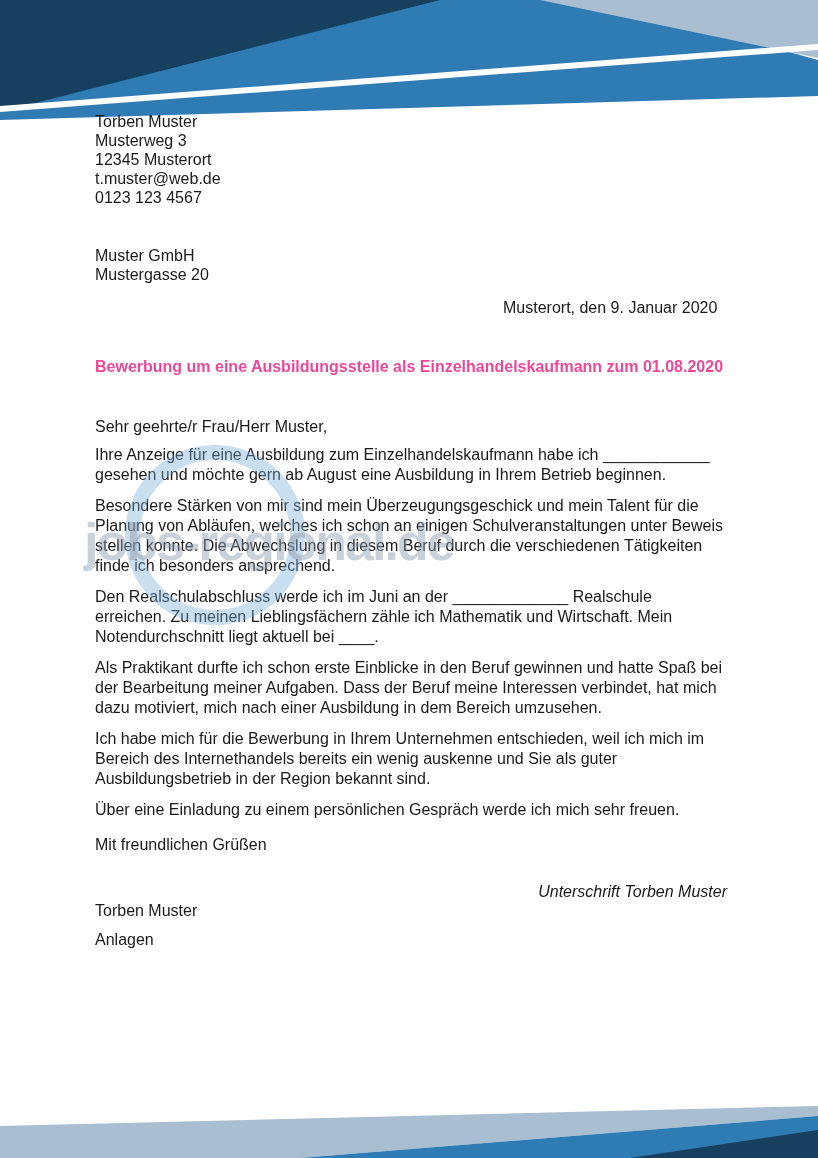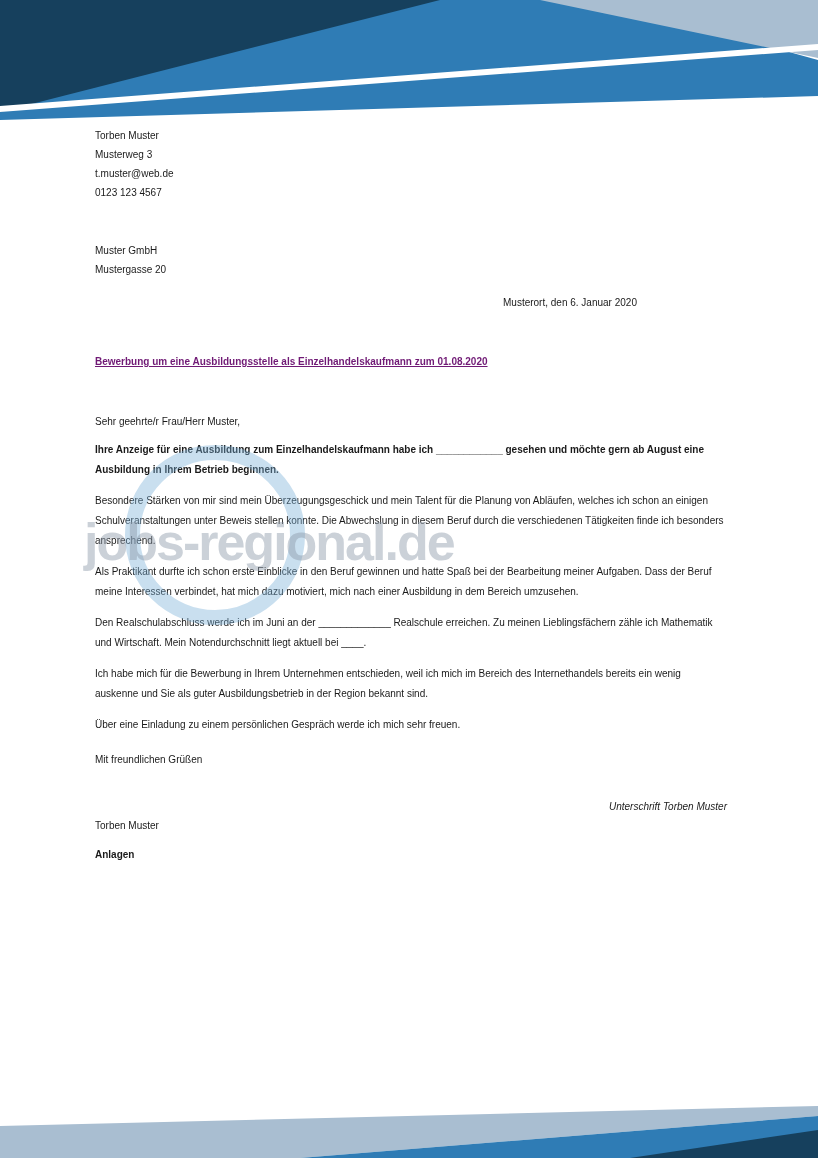--- a/index.html
+++ b/index.html
@@ -46,71 +46,70 @@
     font-size: 52px;
     font-weight: bold;
     letter-spacing: -2px;
     white-space: nowrap;
     color: rgba(140, 152, 168, 0.45);
   }
 
   
   .content {
     position: absolute;
-    left: 95px; top: 126px;
+    left: 95px; top: 112px;
     width: 632px;
     z-index: 2;
     color: #1a1a1a;
-    font-size: 10px;
+    font-size: 16px;
   }
   .addr { line-height: 19px; }
   .addr.recipient { margin-top: 39px; }
 
   .date {
     margin-top: 14px;
     margin-left: 408px;
     line-height: 19px;
   }
 
   .subject {
     margin-top: 40px;
     line-height: 19px;
     font-weight: bold;
-    color: #701a75;
-    text-decoration: underline;
+    color: #ec4899;
   }
 
   .salutation {
     margin-top: 41px;
     line-height: 19px;
   }
 
   .para {
     margin-top: 11px;
     line-height: 20px;
   }
-  .para.first { margin-top: 9px; font-weight: bold; }
+  .para.first { margin-top: 9px; }
 
   .closing {
     margin-top: 15px;
     line-height: 19px;
   }
 
   .signature {
     margin-top: 28px;
     line-height: 19px;
     font-style: italic;
     text-align: right;
   }
   .signature-name { line-height: 19px; }
 
   .attachments {
     margin-top: 10px;
     line-height: 19px;
-    font-weight: bold;
+    font-weight: normal;
   }
 </style>
 </head>
 <body>
 
 <div class="page">
 
   <svg class="header-art" width="818" height="122" viewBox="0 0 818 122" aria-hidden="true">
     <polygon points="430,0 600,0 818,60 818,96 0,120 0,108" fill="#2f7cb5"></polygon>
     <polygon points="540,0 818,0 818,58" fill="#a9bed1"></polygon>
@@ -121,39 +120,40 @@
   <div class="watermark">
     <div class="wm-ring"></div>
     <div class="wm-text">jobs-regional.de</div>
   </div>
 
   <div class="content">
 
     <div class="addr">
       <div>Torben Muster</div>
       <div>Musterweg 3</div>
+      <div>12345 Musterort</div>
       <div>t.muster@web.de</div>
       <div>0123 123 4567</div>
     </div>
 
     <div class="addr recipient">
       <div>Muster GmbH</div>
       <div>Mustergasse 20</div>
     </div>
 
-    <div class="date">Musterort, den 6. Januar 2020</div>
+    <div class="date">Musterort, den 9. Januar 2020</div>
 
     <div class="subject">Bewerbung um eine Ausbildungsstelle als Einzelhandelskaufmann zum 01.08.2020</div>
 
     <div class="salutation">Sehr geehrte/r Frau/Herr Muster,</div>
 
     <p class="para first">Ihre Anzeige für eine Ausbildung zum Einzelhandelskaufmann habe ich ____________ gesehen und möchte gern ab August eine Ausbildung in Ihrem Betrieb beginnen.</p>
     <p class="para">Besondere Stärken von mir sind mein Überzeugungsgeschick und mein Talent für die Planung von Abläufen, welches ich schon an einigen Schulveranstaltungen unter Beweis stellen konnte. Die Abwechslung in diesem Beruf durch die verschiedenen Tätigkeiten finde ich besonders ansprechend.</p>
+    <p class="para">Den Realschulabschluss werde ich im Juni an der _____________ Realschule erreichen. Zu meinen Lieblingsfächern zähle ich Mathematik und Wirtschaft. Mein Notendurchschnitt liegt aktuell bei ____.</p>
     <p class="para">Als Praktikant durfte ich schon erste Einblicke in den Beruf gewinnen und hatte Spaß bei der Bearbeitung meiner Aufgaben. Dass der Beruf meine Interessen verbindet, hat mich dazu motiviert, mich nach einer Ausbildung in dem Bereich umzusehen.</p>
-    <p class="para">Den Realschulabschluss werde ich im Juni an der _____________ Realschule erreichen. Zu meinen Lieblingsfächern zähle ich Mathematik und Wirtschaft. Mein Notendurchschnitt liegt aktuell bei ____.</p>
     <p class="para">Ich habe mich für die Bewerbung in Ihrem Unternehmen entschieden, weil ich mich im Bereich des Internethandels bereits ein wenig auskenne und Sie als guter Ausbildungsbetrieb in der Region bekannt sind.</p>
     <p class="para">Über eine Einladung zu einem persönlichen Gespräch werde ich mich sehr freuen.</p>
 
     <div class="closing">Mit freundlichen Grüßen</div>
 
     <div class="signature">Unterschrift Torben Muster</div>
     <div class="signature-name">Torben Muster</div>
 
     <div class="attachments">Anlagen</div>
 

